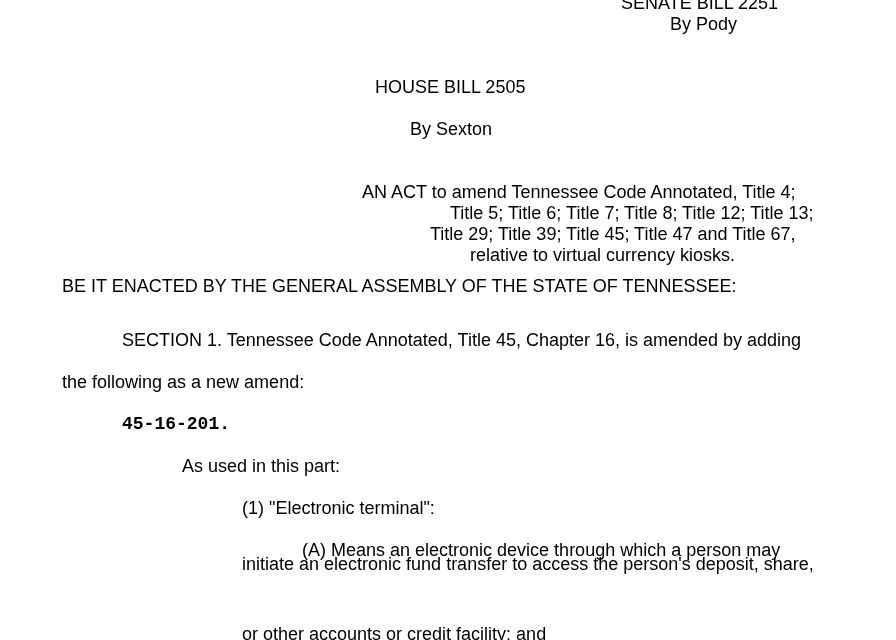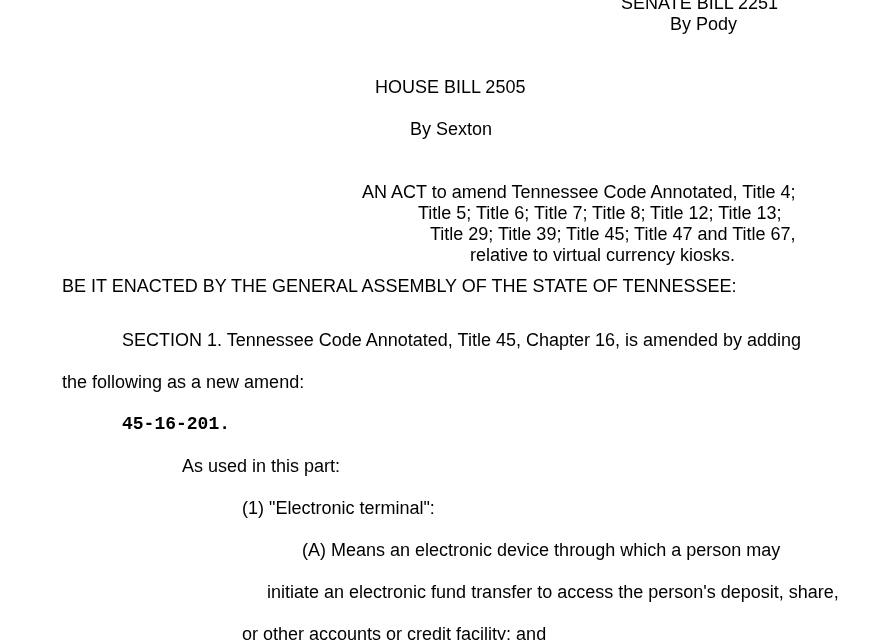--- a/index.html
+++ b/index.html
@@ -11,28 +11,28 @@
 </head>
 <body>
 
 <div class="t" style="left:621px; top:-7px;">SENATE BILL 2251</div>
 <div class="t" style="left:670px; top:14px;">By Pody</div>
 
 <div class="t" style="left:375px; top:77px;">HOUSE BILL 2505</div>
 <div class="t" style="left:410px; top:119px;text-align:center;">By Sexton</div>
 
 <div class="t" style="left:362px; top:182px;">AN ACT to amend Tennessee Code Annotated, Title 4;</div>
-<div class="t" style="left:418px; top:203px;">Title 5; Title 6; Title 7; Title 8; Title 12; Title 13;</div>
+<div class="t" style="left:450px; top:203px;">Title 5; Title 6; Title 7; Title 8; Title 12; Title 13;</div>
 <div class="t" style="left:430px; top:224px;">Title 29; Title 39; Title 45; Title 47 and Title 67,</div>
 <div class="t" style="left:430px; top:245px;margin-left:40px;">relative to virtual currency kiosks.</div>
 
 <div class="t" style="left:62px; top:276px;text-align:right;">BE IT ENACTED BY THE GENERAL ASSEMBLY OF THE STATE OF TENNESSEE:</div>
 
 <div class="t" style="left:122px; top:330px;">SECTION 1.  Tennessee Code Annotated, Title 45, Chapter 16, is amended by adding</div>
 <div class="t" style="left:62px; top:372px;">the following as a new amend:</div>
 
 <div class="t bold" style="left:122px; top:414px;">45-16-201.</div>
 
 <div class="t" style="left:182px; top:456px;">As used in this part:</div>
 <div class="t" style="left:242px; top:498px;">(1)  "Electronic terminal":</div>
 <div class="t" style="left:302px; top:540px;">(A)  Means an electronic device through which a person may</div>
-<div class="t" style="left:242px; top:582px;margin-left:25px;">initiate an electronic fund transfer to access the person's deposit, share,</div>
+<div class="t" style="left:242px; top:554px;">initiate an electronic fund transfer to access the person's deposit, share,</div>
 <div class="t" style="left:242px; top:624px;">or other accounts or credit facility; and</div>
 
 </body></html>

